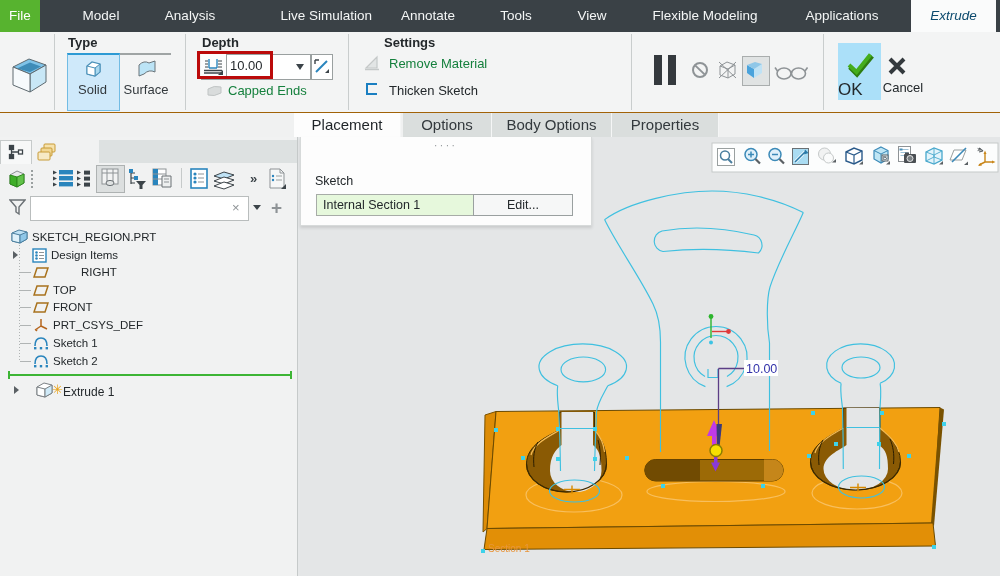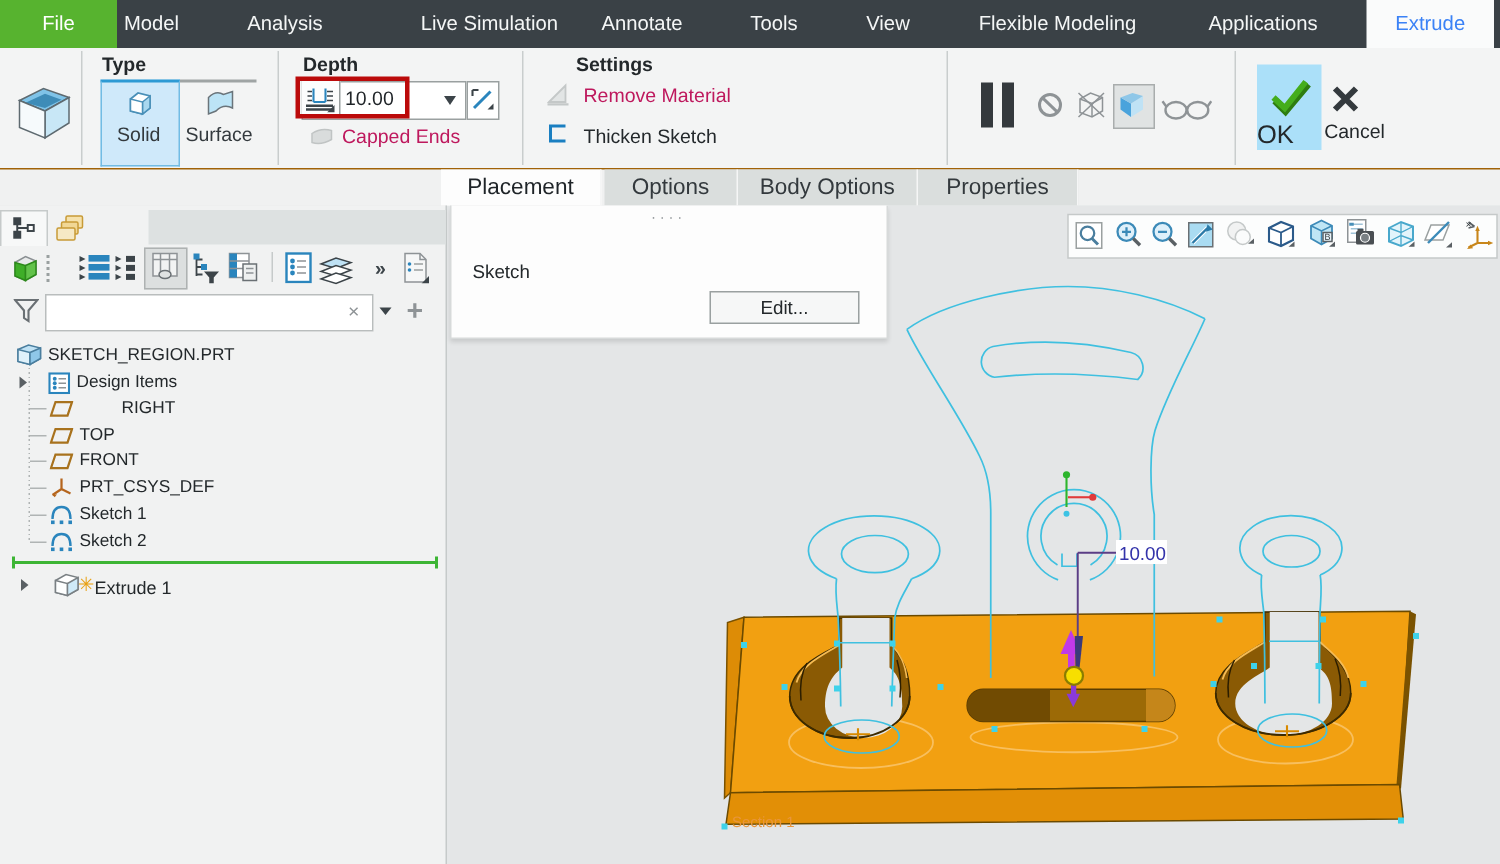--- a/index.html
+++ b/index.html
@@ -1,27 +1,27 @@
 <!DOCTYPE html>
 <html><head>
 <meta charset="utf-8">
 <style>
 html,body{margin:0;padding:0;}
 body{width:1000px;height:576px;overflow:hidden;font-family:"Liberation Sans",sans-serif;background:#e5e7e8;position:relative;}
 .abs{position:absolute;}
 
 #ribbon{left:0;top:0;width:1000px;height:32px;background:#3a4146;}
 #ribbon .tab{position:absolute;top:0;height:32px;line-height:32px;color:#f4f6f6;font-size:13.5px;text-align:center;}
-#filetab{position:absolute;left:0;top:0;width:78px;height:32px;background:#57b32f;color:#fff;line-height:32px;text-align:center;font-size:13.5px;}
-#extab{position:absolute;left:911px;top:0;width:85px;height:32px;background:#fafbfb;color:#3b82f6;line-height:32px;text-align:center;font-size:13.5px;}
+#filetab{position:absolute;left:0;top:0;width:40px;height:32px;background:#57b32f;color:#fff;line-height:32px;text-align:center;font-size:13.5px;}
+#extab{position:absolute;left:911px;top:0;width:85px;height:32px;background:#fafbfb;color:#0c4a6e;line-height:32px;text-align:center;font-size:13.5px;font-style:italic;}
 
 #dash{left:0;top:32px;width:1000px;height:80px;background:#f3f4f4;border-bottom:3px solid #a16207;}
 .vsep{position:absolute;top:2px;width:1px;height:76px;background:#c9cdcd;}
 .glabel{position:absolute;top:3px;font-size:13px;font-weight:bold;color:#23282b;}
-.gray{color:#be185d;}
+.gray{color:#15803d;}
 #tabrow{left:0;top:113px;width:1000px;height:24px;background:#f0f1f1;}
 .ptab{position:absolute;top:0;height:24px;line-height:24px;text-align:center;font-size:15px;color:#33393d;background:#dadedd;border-right:1px solid #f5f6f6;}
 #nav{left:0;top:137px;width:297px;height:439px;background:#f1f2f2;border-right:1px solid #c6caca;}
 #gfx{left:300px;top:137px;width:700px;height:439px;}
 .trw{font-size:11.5px;color:#23282b;}
 #panel{left:300px;top:137px;width:290px;height:88px;background:#fdfdfd;border:1px solid #d7dada;border-top:none;box-shadow:0 2px 3px rgba(0,0,0,0.12);}
 </style>
 </head>
 <body>
 <div class="abs" id="ribbon">
@@ -537,14 +537,15 @@
       </g>
       <polygon points="7.5,8 10.5,8 9,4.5" fill="#c8861a"></polygon>
       <polygon points="16,14.5 16,17.5 19.5,16" fill="#c8861a"></polygon>
       <polygon points="4.5,17 6,19.5 2,20" fill="#c8861a"></polygon>
     </g>
   </g>
 </svg>
 <div class="abs" id="panel">
   <div class="abs" style="left:133px;top:3px;width:40px;font-size:10px;color:#8e9396;letter-spacing:2.5px;">····</div>
   <div class="abs" style="left:14px;top:37px;font-size:12.5px;color:#23282b;">Sketch</div>
+  <div class="abs" style="left:15px;top:57px;width:155px;height:20px;background:#e6f8dc;border:1px solid #a7aca7;font-size:12.5px;color:#23282b;line-height:20px;padding-left:6px;">Internal Section 1</div>
   <div class="abs" style="left:172px;top:57px;width:98px;height:20px;background:#f6f7f7;border:1px solid #9aa0a0;font-size:12.5px;color:#23282b;line-height:20px;text-align:center;">Edit...</div>
 </div>
 
 </body></html>

